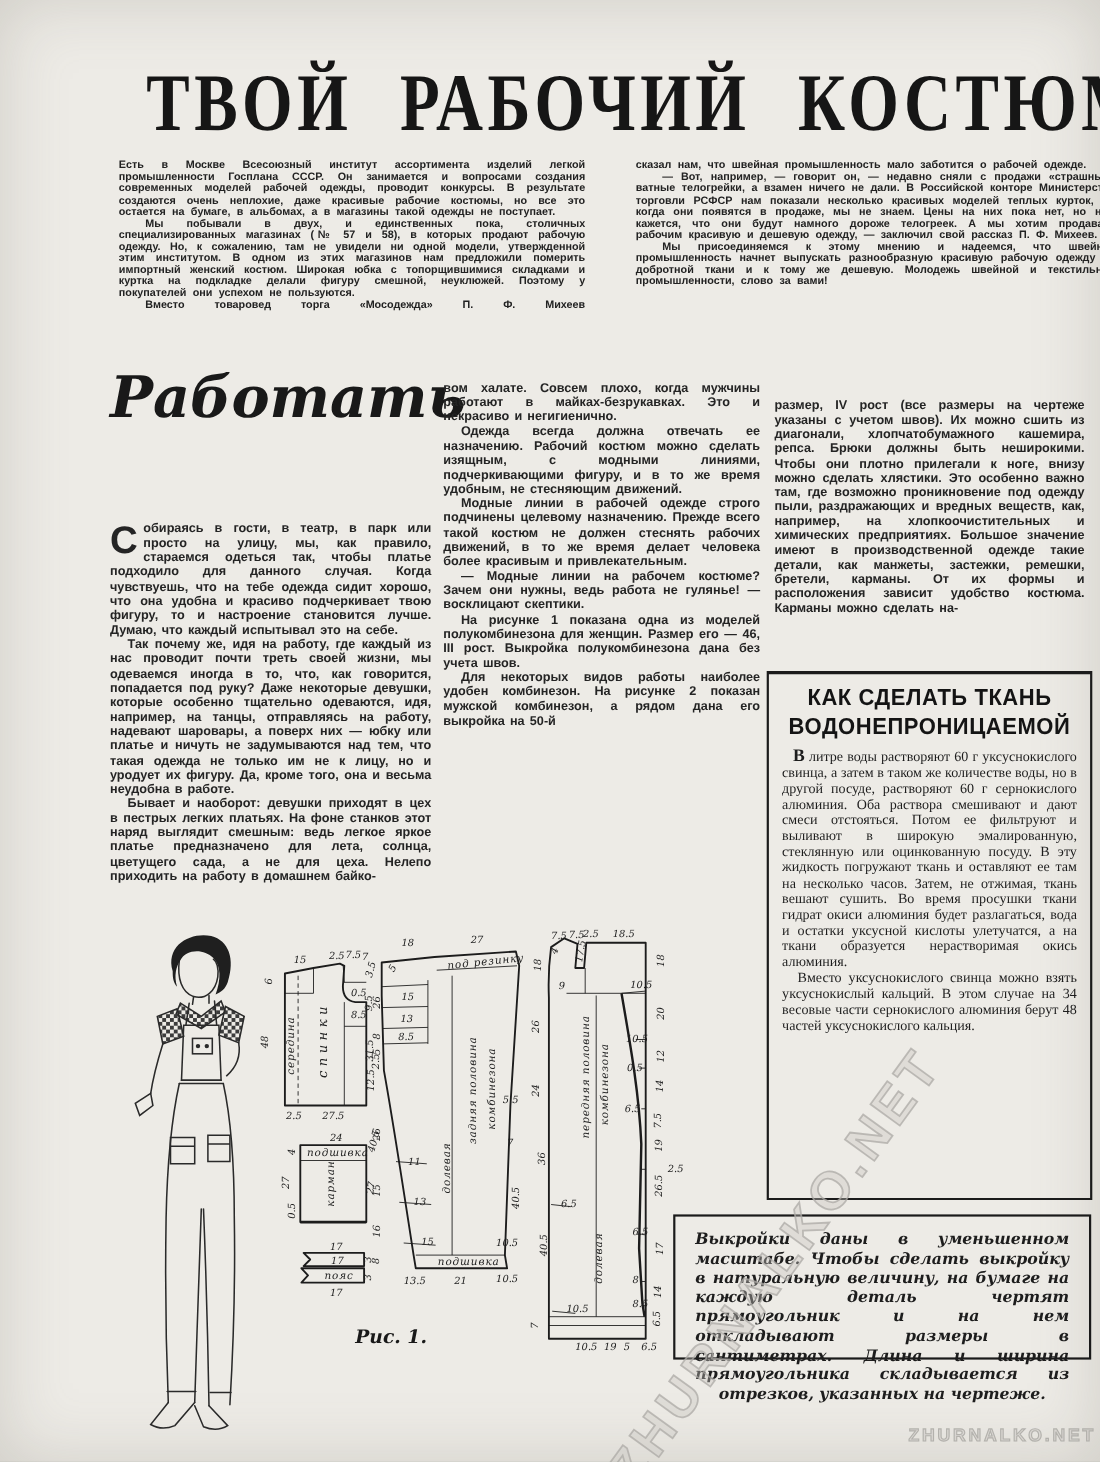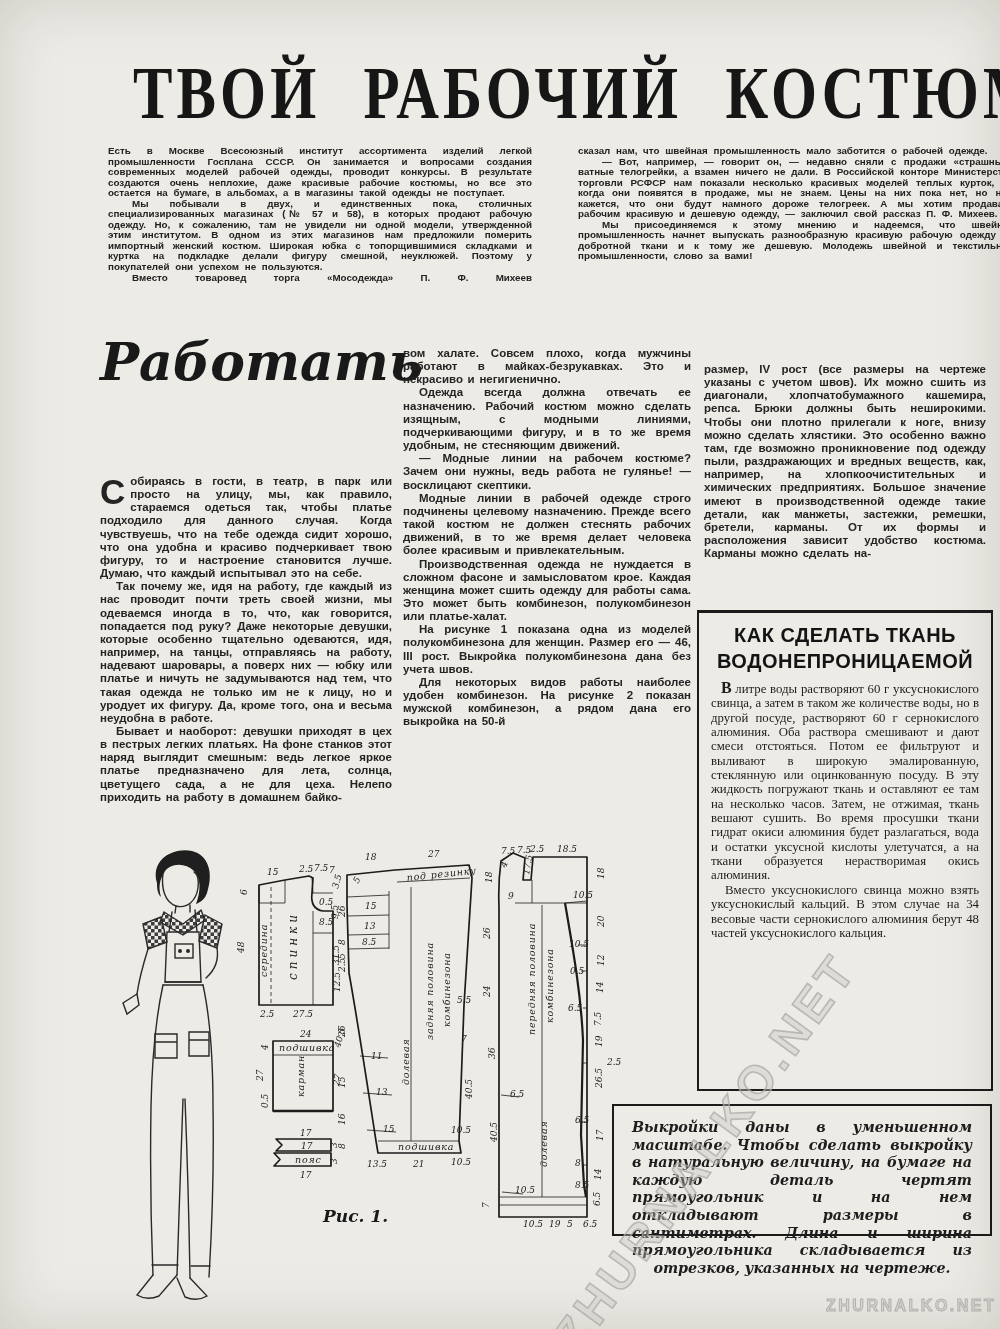--- a/index.html
+++ b/index.html
@@ -92,23 +92,22 @@
   </div>
 
   <div class="abs bodytxt col1">
     <p class="noind drop">Собираясь в гости, в театр, в парк или просто на улицу, мы, как правило, стараемся одеться так, чтобы платье подходило для данного случая. Когда чувствуешь, что на тебе одежда сидит хорошо, что она удобна и красиво подчеркивает твою фигуру, то и настроение становится лучше. Думаю, что каждый испытывал это на себе.</p>
     <p>Так почему же, идя на работу, где каждый из нас проводит почти треть своей жизни, мы одеваемся иногда в то, что, как говорится, попадается под руку? Даже некоторые девушки, которые особенно тщательно одеваются, идя, например, на танцы, отправляясь на работу, надевают шаровары, а поверх них — юбку или платье и ничуть не задумываются над тем, что такая одежда не только им не к лицу, но и уродует их фигуру. Да, кроме того, она и весьма неудобна в работе.</p>
     <p>Бывает и наоборот: девушки приходят в цех в пестрых легких платьях. На фоне станков этот наряд выглядит смешным: ведь легкое яркое платье предназначено для лета, солнца, цветущего сада, а не для цеха. Нелепо приходить на работу в домашнем байко-</p>
   </div>
   <div class="abs bodytxt col2">
     <p class="noind">вом халате. Совсем плохо, когда мужчины работают в майках-безрукавках. Это и некрасиво и негигиенично.</p>
     <p>Одежда всегда должна отвечать ее назначению. Рабочий костюм можно сделать изящным, с модными линиями, подчеркивающими фигуру, и в то же время удобным, не стесняющим движений.</p>
+    <p>Модные линии в рабочей одежде строго подчинены целевому назначению. Прежде всего такой костюм не должен стеснять рабочих движений, в то же время делает человека более красивым и привлекательным.</p>
     <p>— Модные линии на рабочем костюме? Зачем они нужны, ведь работа не гулянье! — восклицают скептики.</p>
-    <p>Модные линии в рабочей одежде строго подчинены целевому назначению. Прежде всего такой костюм не должен стеснять рабочих движений, в то же время делает человека более красивым и привлекательным.</p>
-    <p>Производственная одежда не нуждается в сложном фасоне и замысловатом крое. Каждая женщина может сшить одежду для работы сама. Это может быть комбинезон, полукомбинезон или платье-халат.</p>
     <p>На рисунке 1 показана одна из моделей полукомбинезона для женщин. Размер его — 46, III рост. Выкройка полукомбинезона дана без учета швов.</p>
     <p>Для некоторых видов работы наиболее удобен комбинезон. На рисунке 2 показан мужской комбинезон, а рядом дана его выкройка на 50-й</p>
   </div>
   <div class="abs bodytxt col3">
     <p class="noind">размер, IV рост (все размеры на чертеже указаны с учетом швов). Их можно сшить из диагонали, хлопчатобумажного кашемира, репса. Брюки должны быть неширокими. Чтобы они плотно прилегали к ноге, внизу можно сделать хлястики. Это особенно важно там, где возможно проникновение под одежду пыли, раздражающих и вредных веществ, как, например, на хлопкоочистительных и химических предприятиях. Большое значение имеют в производственной одежде такие детали, как манжеты, застежки, ремешки, бретели, карманы. От их формы и расположения зависит удобство костюма. Карманы можно сделать на-</p>
   </div>
 
   <div class="abs wbox">
     <h3>
       <span>КАК СДЕЛАТЬ ТКАНЬ</span><br>

